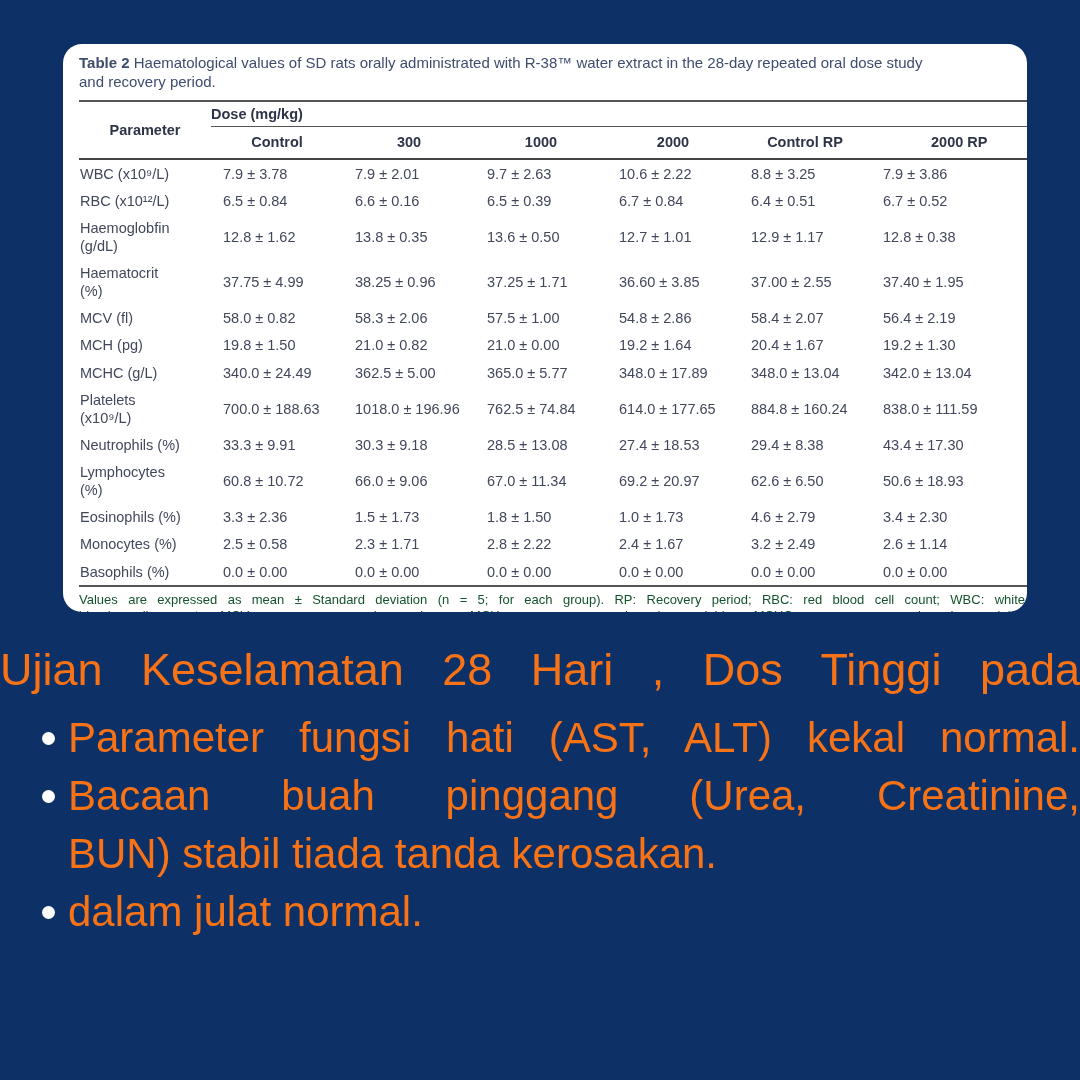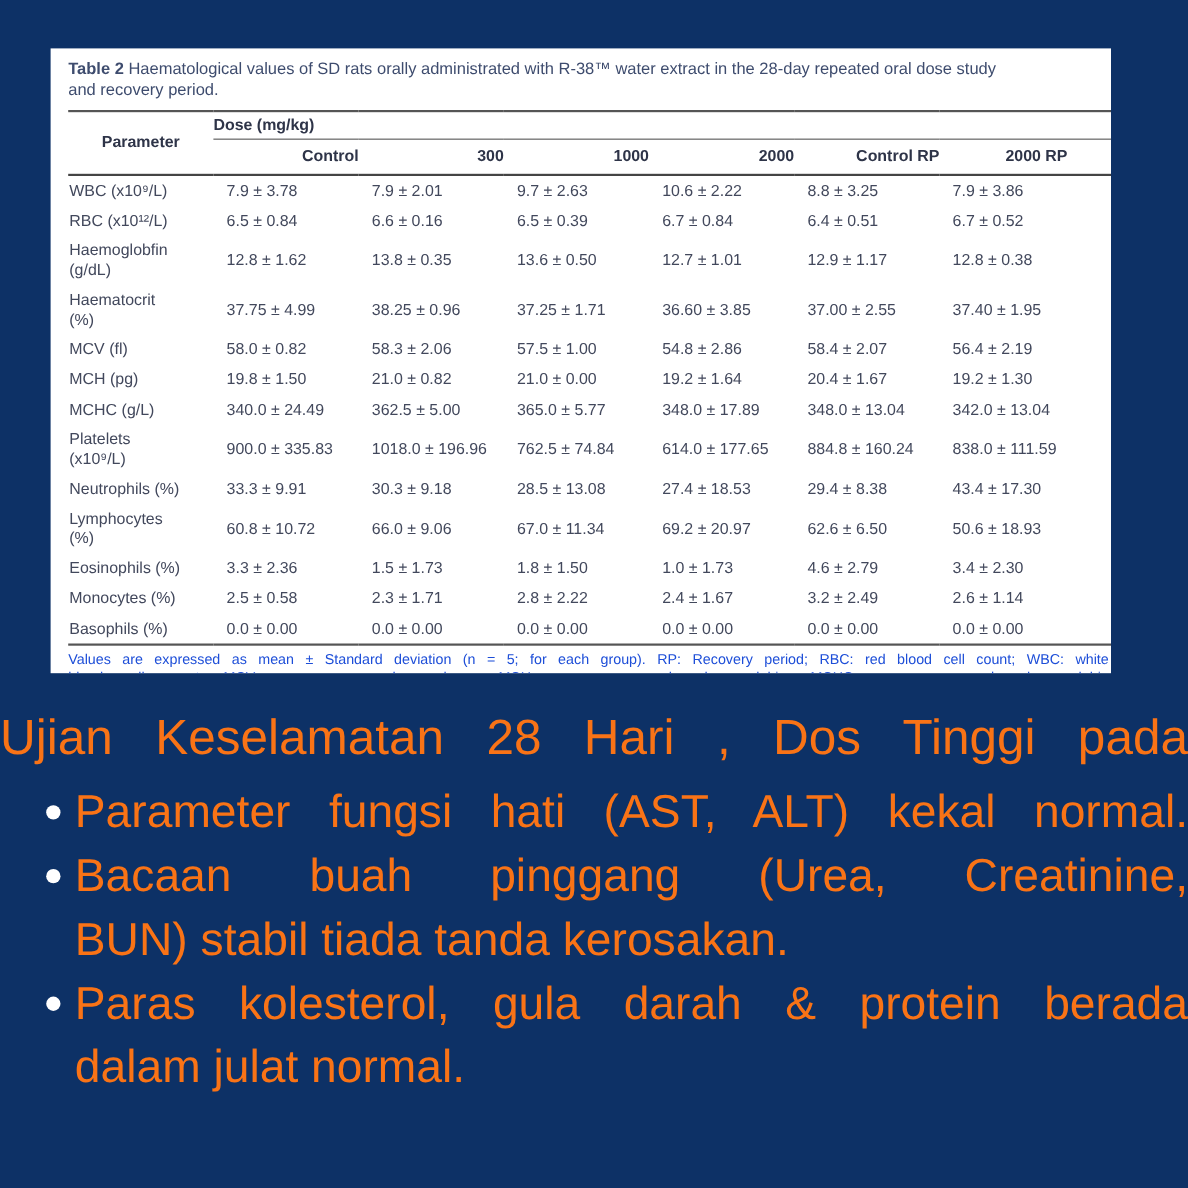--- a/index.html
+++ b/index.html
@@ -1,44 +1,44 @@
 <!DOCTYPE html>
 <html><head>
 <meta charset="utf-8">
 <style>
   * { margin:0; padding:0; box-sizing:border-box; }
   html,body { width:1080px; height:1080px; overflow:hidden; }
   body { background:#0d3166; font-family:"Liberation Sans","DejaVu Sans",sans-serif; }
 
   
   .card {
-    position:absolute; left:46px; top:44px; width:964px; height:568px;
-    background:#ffffff; overflow:hidden; padding:9px 0 0 16px;
+    position:absolute; left:63px; top:44px; width:964px; height:568px;
+    background:#ffffff; overflow:hidden; padding:9px 0 0 16px;border-radius:19px;
   }
   .tbl-title { width:932px; color:#3e4c6e; font-size:15px; line-height:19px; }
   .t-line1 { white-space:nowrap; overflow:hidden; }
   .t-bold { font-weight:bold; }
 
   table.htable { margin-top:9px; width:1005px; border-collapse:collapse; table-layout:fixed; }
   .htable th { font-weight:bold; color:#2e3448; font-size:14.5px; }
   .th-dose  { border-top:2px solid #555; border-bottom:1.5px solid #555;
               text-align:left; padding:4px 130px 4px 0; }
   .th-param { border-top:2px solid #555; border-bottom:2.5px solid #444;
               text-align:center; vertical-align:middle; }
-  tr.r2 th  { padding:7px 0 8px; border-bottom:2.5px solid #444; text-align:right; }
+  tr.r2 th  { padding:7px 0 8px; border-bottom:2.5px solid #444; text-align:center; }
   tr.r2 th.last { text-align:left; padding-left:60px; }
 
   .htable tbody td {
     font-size:14.5px; color:#42485c; padding:4.5px 0 4.5px 12px;
     text-align:left; vertical-align:middle; line-height:1.25;
   }
   .htable tbody td.param { padding:4.5px 30px 4.5px 1px; }
   .htable tbody tr:last-child td { border-bottom:2px solid #555; }
 
-  .footnote { width:946px; margin-top:5px; color:#1d4ed8; font-size:13px; line-height:15.5px; }
+  .footnote { width:946px; margin-top:5px; color:#14532d; font-size:13px; line-height:15.5px; }
   .f-line { text-align:justify; text-align-last:justify; }
 
   
   .caption { position:absolute; left:0; top:641px; width:1080px; color:#f97316; }
   .cap-line { font-size:45px; line-height:57px; }
   .jline { text-align:justify; text-align-last:justify; }
   .bullets { margin-top:11px; }
   .bullet { position:relative; padding-left:68px; }
   .dot { position:absolute; left:42px; top:23px; width:13px; height:13px;
          border-radius:50%; background:#ffffff; }
@@ -136,21 +136,21 @@
           <td class="param">MCHC (g/L)</td>
           <td>340.0 ± 24.49</td>
           <td>362.5 ± 5.00</td>
           <td>365.0 ± 5.77</td>
           <td>348.0 ± 17.89</td>
           <td>348.0 ± 13.04</td>
           <td>342.0 ± 13.04</td>
         </tr>
         <tr>
           <td class="param">Platelets (x10⁹/L)</td>
-          <td>900.0 ± 335.83</td>
+          <td>700.0 ± 188.63</td>
           <td>1018.0 ± 196.96</td>
           <td>762.5 ± 74.84</td>
           <td>614.0 ± 177.65</td>
           <td>884.8 ± 160.24</td>
           <td>838.0 ± 111.59</td>
         </tr>
         <tr>
           <td class="param">Neutrophils (%)</td>
           <td>33.3 ± 9.91</td>
           <td>30.3 ± 9.18</td>
@@ -213,17 +213,16 @@
         <span class="dot"></span>
         <div class="b-line jline">Parameter fungsi hati (AST, ALT) kekal normal.</div>
       </div>
       <div class="bullet">
         <span class="dot"></span>
         <div class="b-line jline">Bacaan buah pinggang (Urea, Creatinine,</div>
         <div class="b-line">BUN) stabil tiada tanda kerosakan.</div>
       </div>
       <div class="bullet">
         <span class="dot"></span>
-        <div class="b-line jline">Paras kolesterol, gula darah &amp; protein berada</div>
         <div class="b-line">dalam julat normal.</div>
       </div>
     </div>
 </div>
 
 </body></html>

